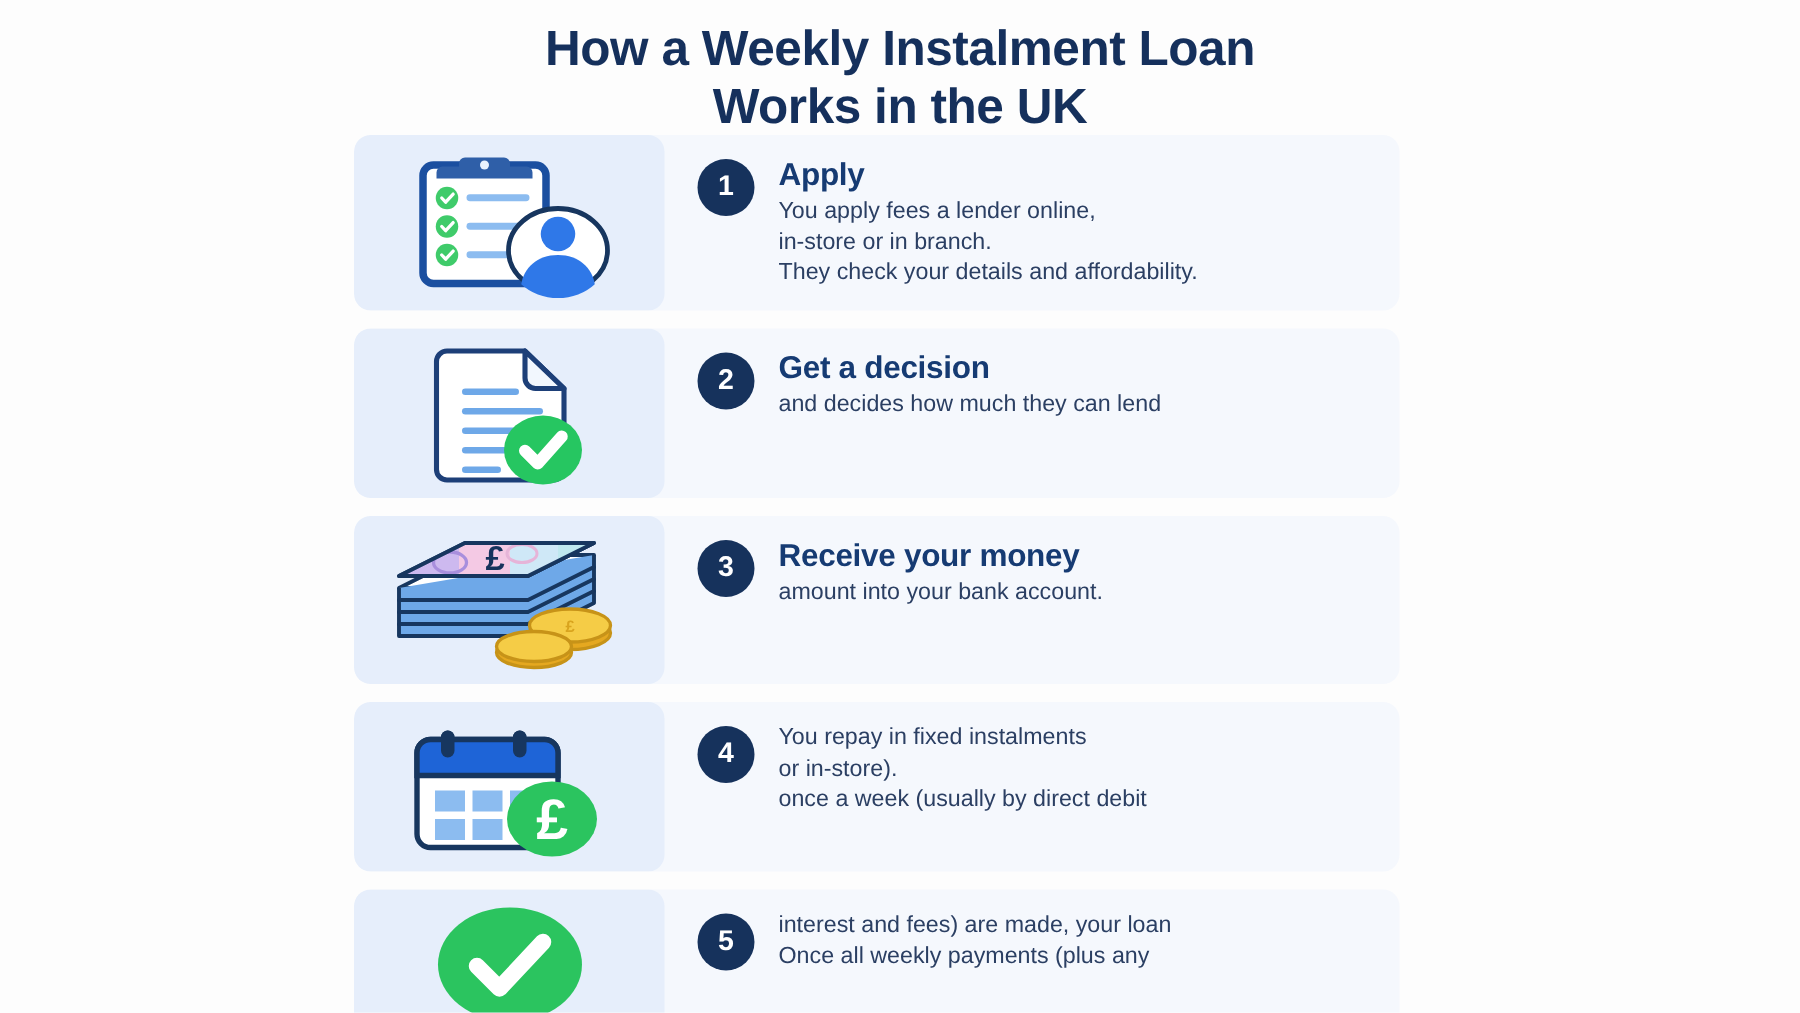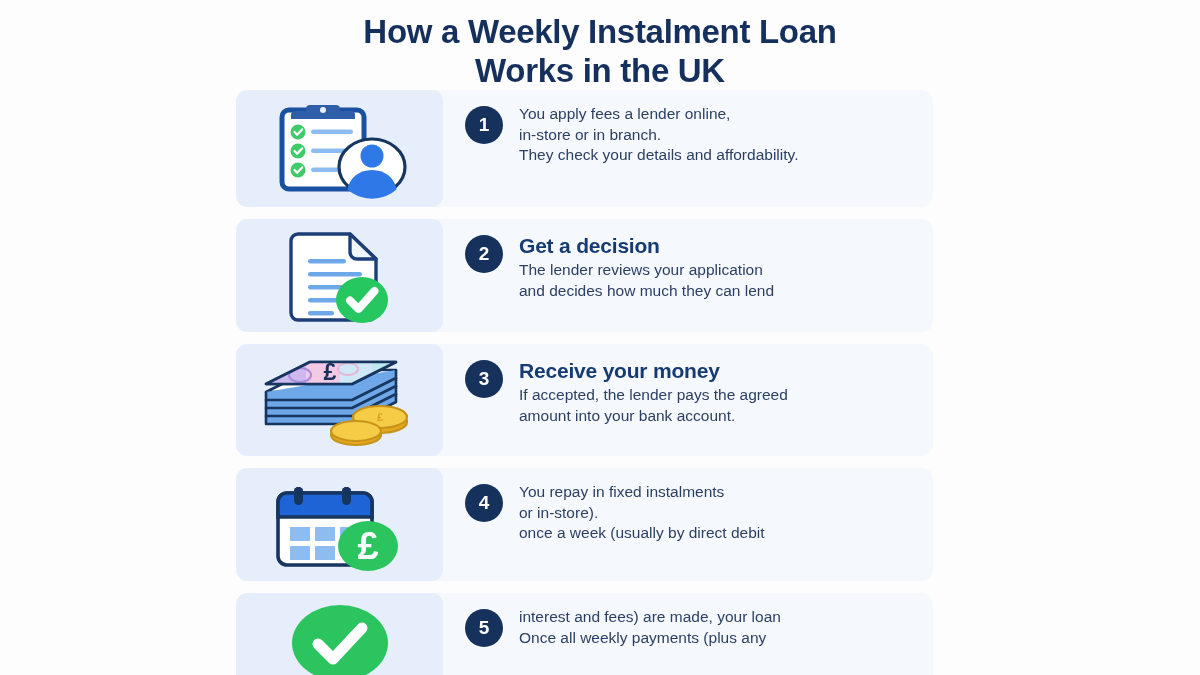--- a/index.html
+++ b/index.html
@@ -120,20 +120,21 @@
           <path d="M29.5 71 l2.6 2.8 l5-5.4" stroke="#ffffff" stroke-width="2.2" fill="none" stroke-linecap="round" stroke-linejoin="round"></path>
           <rect x="46" y="68.5" width="36" height="4.6" rx="2.3" fill="#8cbcf0"></rect>
           <ellipse cx="107" cy="68" rx="33" ry="28" fill="#ffffff" stroke="#17365f" stroke-width="3.2"></ellipse>
           <circle cx="107" cy="57" r="11.5" fill="#2f78e8"></circle>
           <path d="M107 71 c-14 0 -23 9 -24.5 19.5 a33 28 0 0 0 49 0 C130 80 121 71 107 71 z" fill="#2f78e8"></path>
         </svg>
       </div>
       <div class="text-panel">
         <div class="badge">1</div>
         <div class="copy">
+          <div class="step-title">Apply</div>
           <div class="step-line">You apply fees a lender online,</div>
           <div class="step-line">in-store or in branch.</div>
           <div class="step-line">They check your details and affordability.</div>
         </div>
       </div>
     </div>
 
     <div class="card c2">
       <div class="icon-panel">
         <svg width="140" height="100" viewBox="0 0 140 100">
@@ -145,21 +146,20 @@
           <rect x="38" y="72" width="38" height="4.4" rx="2.2" fill="#6ea8e8"></rect>
           <rect x="38" y="85" width="26" height="4.4" rx="2.2" fill="#6ea8e8"></rect>
           <ellipse cx="92" cy="74" rx="26" ry="23" fill="#26c661"></ellipse>
           <path d="M80 74.5 l8.5 8.5 l16 -18" stroke="#ffffff" stroke-width="8" fill="none" stroke-linecap="round" stroke-linejoin="round"></path>
         </svg>
       </div>
       <div class="text-panel">
         <div class="badge">2</div>
         <div class="copy">
           <div class="step-title">Get a decision</div>
-          <div class="step-line">The lender reviews your application</div>
           <div class="step-line">and decides how much they can lend</div>
         </div>
       </div>
     </div>
 
     <div class="card c3">
       <div class="icon-panel">
         <svg width="175" height="100" viewBox="0 0 175 100">
           <g stroke="#17365f" stroke-width="2.6" stroke-linejoin="round">
             <path d="M14 66 L58 44 h86 l-44 22 z" fill="#ffffff"></path>
@@ -193,21 +193,20 @@
             <text x="128" y="71" font-family="'Liberation Sans',sans-serif" font-size="11" font-weight="bold" fill="#d9a41e" text-anchor="middle" stroke="none">£</text>
             <ellipse cx="104" cy="85" rx="25" ry="10" fill="#e5a820"></ellipse>
             <ellipse cx="104" cy="81" rx="25" ry="10" fill="#f5cc46"></ellipse>
           </g>
         </svg>
       </div>
       <div class="text-panel">
         <div class="badge">3</div>
         <div class="copy">
           <div class="step-title">Receive your money</div>
-          <div class="step-line">If accepted, the lender pays the agreed</div>
           <div class="step-line">amount into your bank account.</div>
         </div>
       </div>
     </div>
 
     <div class="card c4">
       <div class="icon-panel">
         <svg width="155" height="100" viewBox="0 0 155 100">
           <rect x="32" y="12" width="9" height="18" rx="4.5" fill="#17365f"></rect>
           <rect x="80" y="12" width="9" height="18" rx="4.5" fill="#17365f"></rect>

